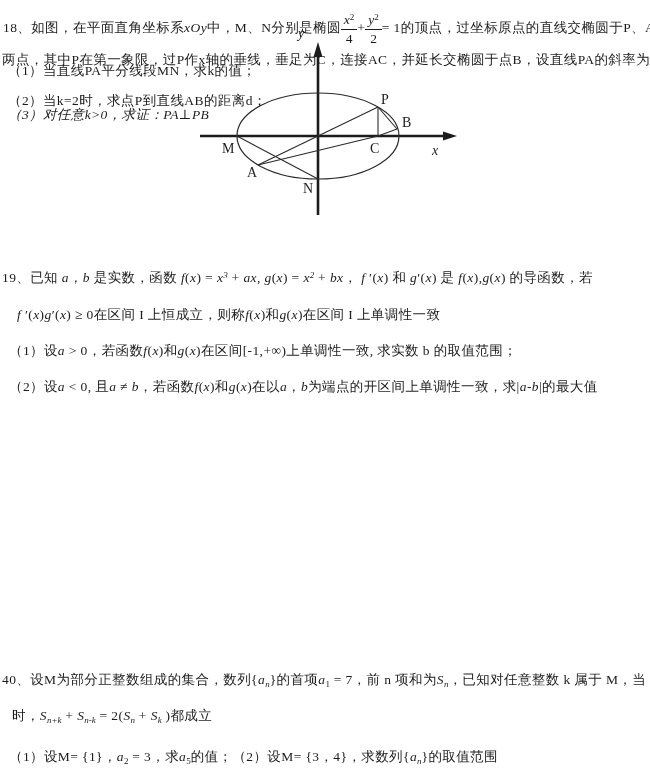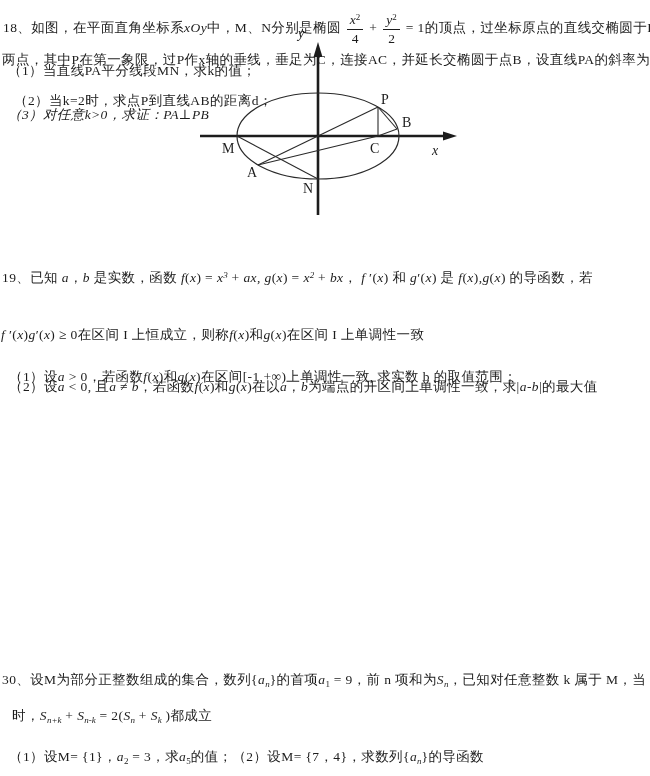--- a/index.html
+++ b/index.html
@@ -7,34 +7,34 @@
     width:650px;height:776px;background:#ffffff;position:relative;overflow:hidden;
     font-family:"Liberation Serif","DejaVu Serif",serif;color:#1c1c1c;
   }
   .line{
     position:absolute;font-size:13.5px;line-height:17px;white-space:nowrap;
     letter-spacing:0.4px;
   }
   .i{font-style:italic;font-family:"Liberation Serif","DejaVu Serif",serif;}
   .sup{font-size:9px;position:relative;top:-4px;letter-spacing:0;}
   .sub{font-size:9px;position:relative;top:3px;letter-spacing:0;}
-  .frac{display:inline-block;vertical-align:middle;text-align:center;margin:0 6px;line-height:1.05;letter-spacing:0;}
+  .frac{display:inline-block;vertical-align:middle;text-align:center;margin:0 0;line-height:1.05;letter-spacing:0;}
   .fnum{display:block;border-bottom:1.2px solid #1c1c1c;padding:1px 3px 2px;}
   .fden{display:block;padding-top:2px;}
   #figure-svg{position:absolute;left:195px;top:20px;pointer-events:none;}
   #figure-svg text{font-family:"Liberation Serif","DejaVu Serif",serif;font-size:14px;fill:#1c1c1c;letter-spacing:0;}
   .axis-label{font-style:italic;}
 </style>
 </head>
 <body>
 
 <div class="line" style="left:3px;top:12px;"><span>18、如图，在平面直角坐标系</span><span class="i">xOy</span><span>中，M、N分别是椭圆</span><span class="frac"><span class="fnum"><span class="i">x</span><span class="sup">2</span></span><span class="fden"><span>4</span></span></span><span>+</span><span class="frac"><span class="fnum"><span class="i">y</span><span class="sup">2</span></span><span class="fden"><span>2</span></span></span><span>= 1的顶点，过坐标原点的直线交椭圆于P、A</span></div>
 <div class="line" style="left:2px;top:51px;"><span>两点，其中P在第一象限，过P作x轴的垂线，垂足为C，连接AC，并延长交椭圆于点B，设直线PA的斜率为k</span></div>
 <div class="line" style="left:8px;top:62px;"><span>（1）当直线PA平分线段MN，求k的值；</span></div>
-<div class="line" style="left:8px;top:92px;margin-left:6px;"><span>（2）当k=2时，求点P到直线AB的距离d；</span></div>
+<div class="line" style="left:8px;top:92px;"><span>（2）当k=2时，求点P到直线AB的距离d；</span></div>
 <div class="line" style="left:8px;top:106px;font-style:italic;"><span>（3）对任意k&gt;0，求证：PA⊥PB</span></div>
 
 <svg id="figure-svg" width="265" height="200" viewBox="0 0 265 200">
 
   <line x1="5" y1="116" x2="252" y2="116" stroke="#1c1c1c" stroke-width="2.6"></line>
   <polygon points="262,116 248,111.5 248,120.5" fill="#1c1c1c"></polygon>
   <line x1="123" y1="195" x2="123" y2="32" stroke="#1c1c1c" stroke-width="2.6"></line>
   <polygon points="123,22 118.5,37 127.5,37" fill="#1c1c1c"></polygon>
 
   <ellipse cx="123" cy="116" rx="81" ry="43" fill="none" stroke="#2a2a2a" stroke-width="1.2"></ellipse>
@@ -49,19 +49,19 @@
   <text x="207" y="107">B</text>
   <text x="175" y="133">C</text>
   <text x="27" y="133">M</text>
   <text x="52" y="157">A</text>
   <text x="108" y="173">N</text>
   <text x="237" y="135" class="axis-label">x</text>
   <text x="103" y="18" class="axis-label">y</text>
 </svg>
 
 <div class="line" style="left:2px;top:269px;"><span>19、已知 </span><span class="i">a</span><span>，</span><span class="i">b</span><span> 是实数，函数 </span><span class="i">f</span><span>(</span><span class="i">x</span><span>) = </span><span class="i">x</span><span class="sup i">3</span><span> + </span><span class="i">ax</span><span>, </span><span class="i">g</span><span>(</span><span class="i">x</span><span>) = </span><span class="i">x</span><span class="sup i">2</span><span> + </span><span class="i">bx</span><span>，  </span><span class="i">f</span><span> ′(</span><span class="i">x</span><span>) 和 </span><span class="i">g</span><span>′(</span><span class="i">x</span><span>) 是 </span><span class="i">f</span><span>(</span><span class="i">x</span><span>),</span><span class="i">g</span><span>(</span><span class="i">x</span><span>) 的导函数，若</span></div>
-<div class="line" style="left:1px;top:306px;margin-top:20px;"><span class="i">f</span><span> ′(</span><span class="i">x</span><span>)</span><span class="i">g</span><span>′(</span><span class="i">x</span><span>) ≥ 0在区间 I 上恒成立，则称</span><span class="i">f</span><span>(</span><span class="i">x</span><span>)和</span><span class="i">g</span><span>(</span><span class="i">x</span><span>)在区间 I 上单调性一致</span></div>
-<div class="line" style="left:9px;top:342px;margin-top:26px;"><span>（1）设</span><span class="i">a</span><span> &gt; 0，若函数</span><span class="i">f</span><span>(</span><span class="i">x</span><span>)和</span><span class="i">g</span><span>(</span><span class="i">x</span><span>)在区间[-1,+∞)上单调性一致, 求实数 b 的取值范围；</span></div>
+<div class="line" style="left:17px;top:306px;"><span class="i">f</span><span> ′(</span><span class="i">x</span><span>)</span><span class="i">g</span><span>′(</span><span class="i">x</span><span>) ≥ 0在区间 I 上恒成立，则称</span><span class="i">f</span><span>(</span><span class="i">x</span><span>)和</span><span class="i">g</span><span>(</span><span class="i">x</span><span>)在区间 I 上单调性一致</span></div>
+<div class="line" style="left:9px;top:342px;"><span>（1）设</span><span class="i">a</span><span> &gt; 0，若函数</span><span class="i">f</span><span>(</span><span class="i">x</span><span>)和</span><span class="i">g</span><span>(</span><span class="i">x</span><span>)在区间[-1,+∞)上单调性一致, 求实数 b 的取值范围；</span></div>
 <div class="line" style="left:9px;top:378px;"><span>（2）设</span><span class="i">a</span><span> &lt; 0, 且</span><span class="i">a</span><span> ≠ </span><span class="i">b</span><span>，若函数</span><span class="i">f</span><span>(</span><span class="i">x</span><span>)和</span><span class="i">g</span><span>(</span><span class="i">x</span><span>)在以</span><span class="i">a</span><span>，</span><span class="i">b</span><span>为端点的开区间上单调性一致，求|</span><span class="i">a</span><span>-</span><span class="i">b</span><span>|的最大值</span></div>
 
-<div class="line" style="left:2px;top:671px;"><span>30、设M为部分正整数组成的集合，数列{</span><span class="i">a</span><span class="sub i">n</span><span>}的首项</span><span class="i">a</span><span class="sub">1</span><span> = 9，前 n 项和为</span><span class="i">S</span><span class="sub i">n</span><span>，已知对任意整数 k 属于 M，当 n&gt;k</span></div>
+<div class="line" style="left:2px;top:671px;"><span>40、设M为部分正整数组成的集合，数列{</span><span class="i">a</span><span class="sub i">n</span><span>}的首项</span><span class="i">a</span><span class="sub">1</span><span> = 7，前 n 项和为</span><span class="i">S</span><span class="sub i">n</span><span>，已知对任意整数 k 属于 M，当 n&gt;k</span></div>
 <div class="line" style="left:12px;top:707px;"><span>时，</span><span class="i">S</span><span class="sub i">n+k</span><span> + </span><span class="i">S</span><span class="sub i">n-k</span><span> = 2(</span><span class="i">S</span><span class="sub i">n</span><span> + </span><span class="i">S</span><span class="sub i">k</span><span> )都成立</span></div>
-<div class="line" style="left:9px;top:748px;"><span>（1）设M= {1}，</span><span class="i">a</span><span class="sub">2</span><span> = 3，求</span><span class="i">a</span><span class="sub">5</span><span>的值；（2）设M= {7，4}，求数列{</span><span class="i">a</span><span class="sub i">n</span><span>}的导函数</span></div>
+<div class="line" style="left:9px;top:748px;"><span>（1）设M= {1}，</span><span class="i">a</span><span class="sub">2</span><span> = 3，求</span><span class="i">a</span><span class="sub">5</span><span>的值；（2）设M= {3，4}，求数列{</span><span class="i">a</span><span class="sub i">n</span><span>}的取值范围</span></div>
 
 </body></html>

